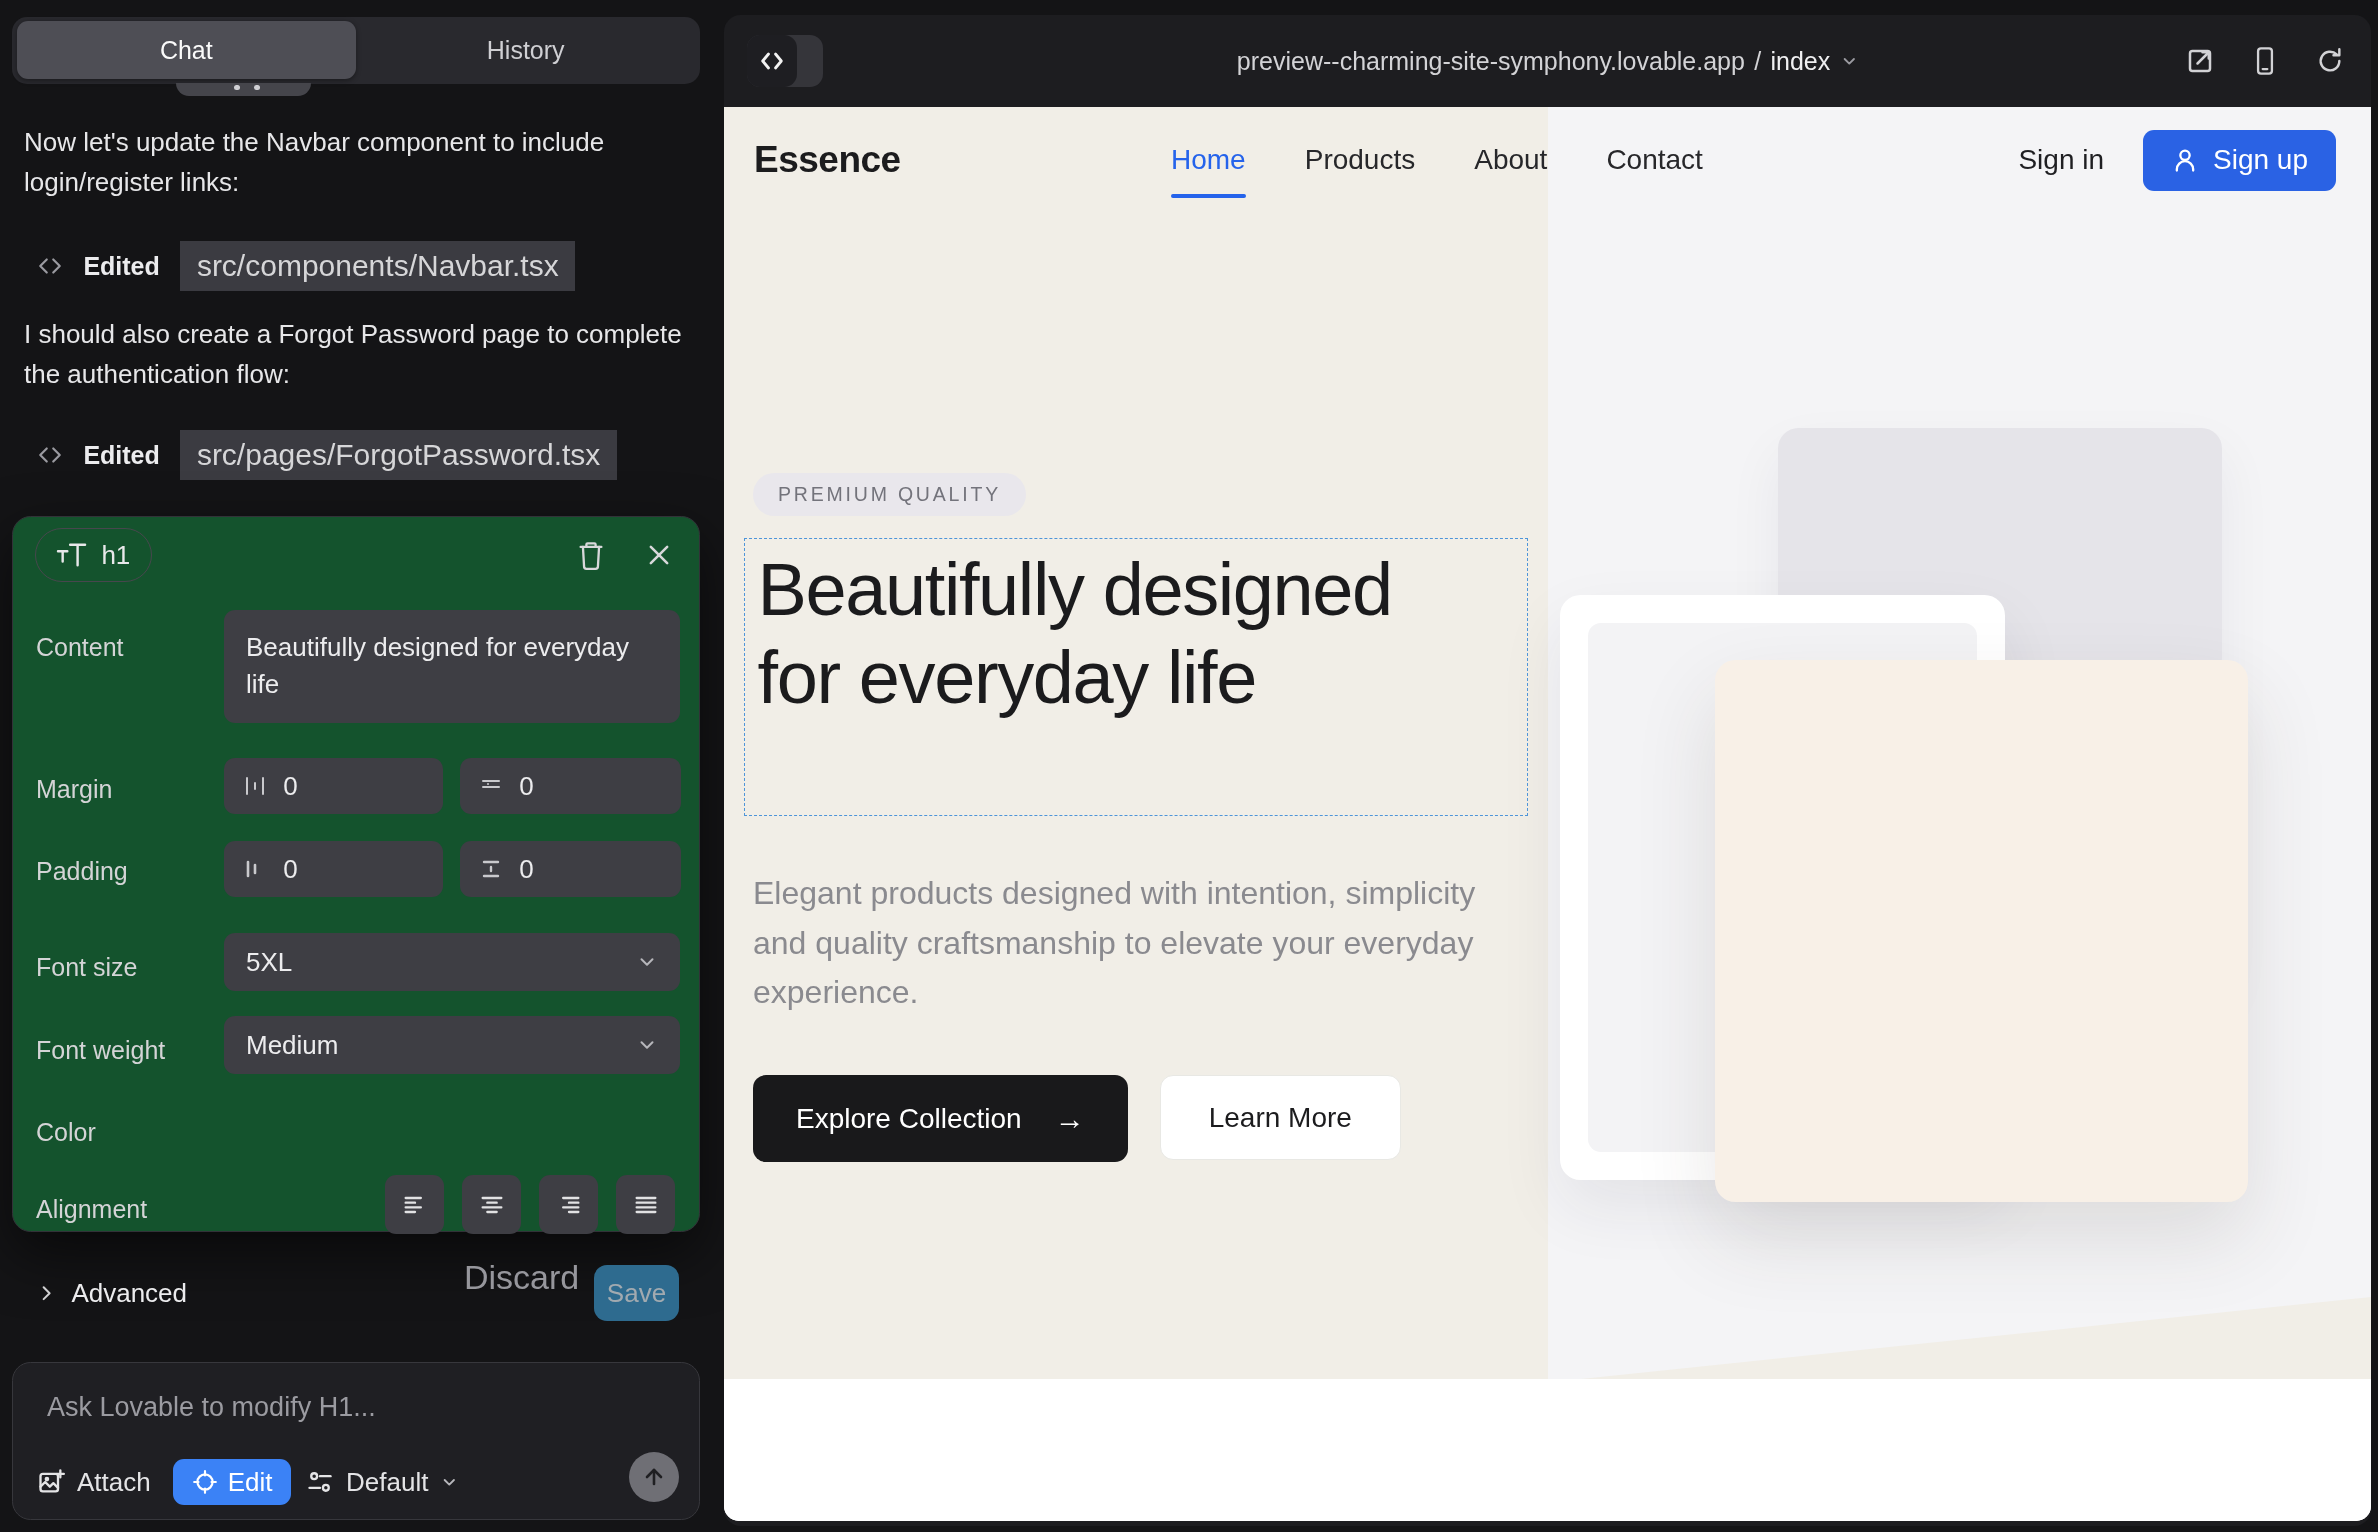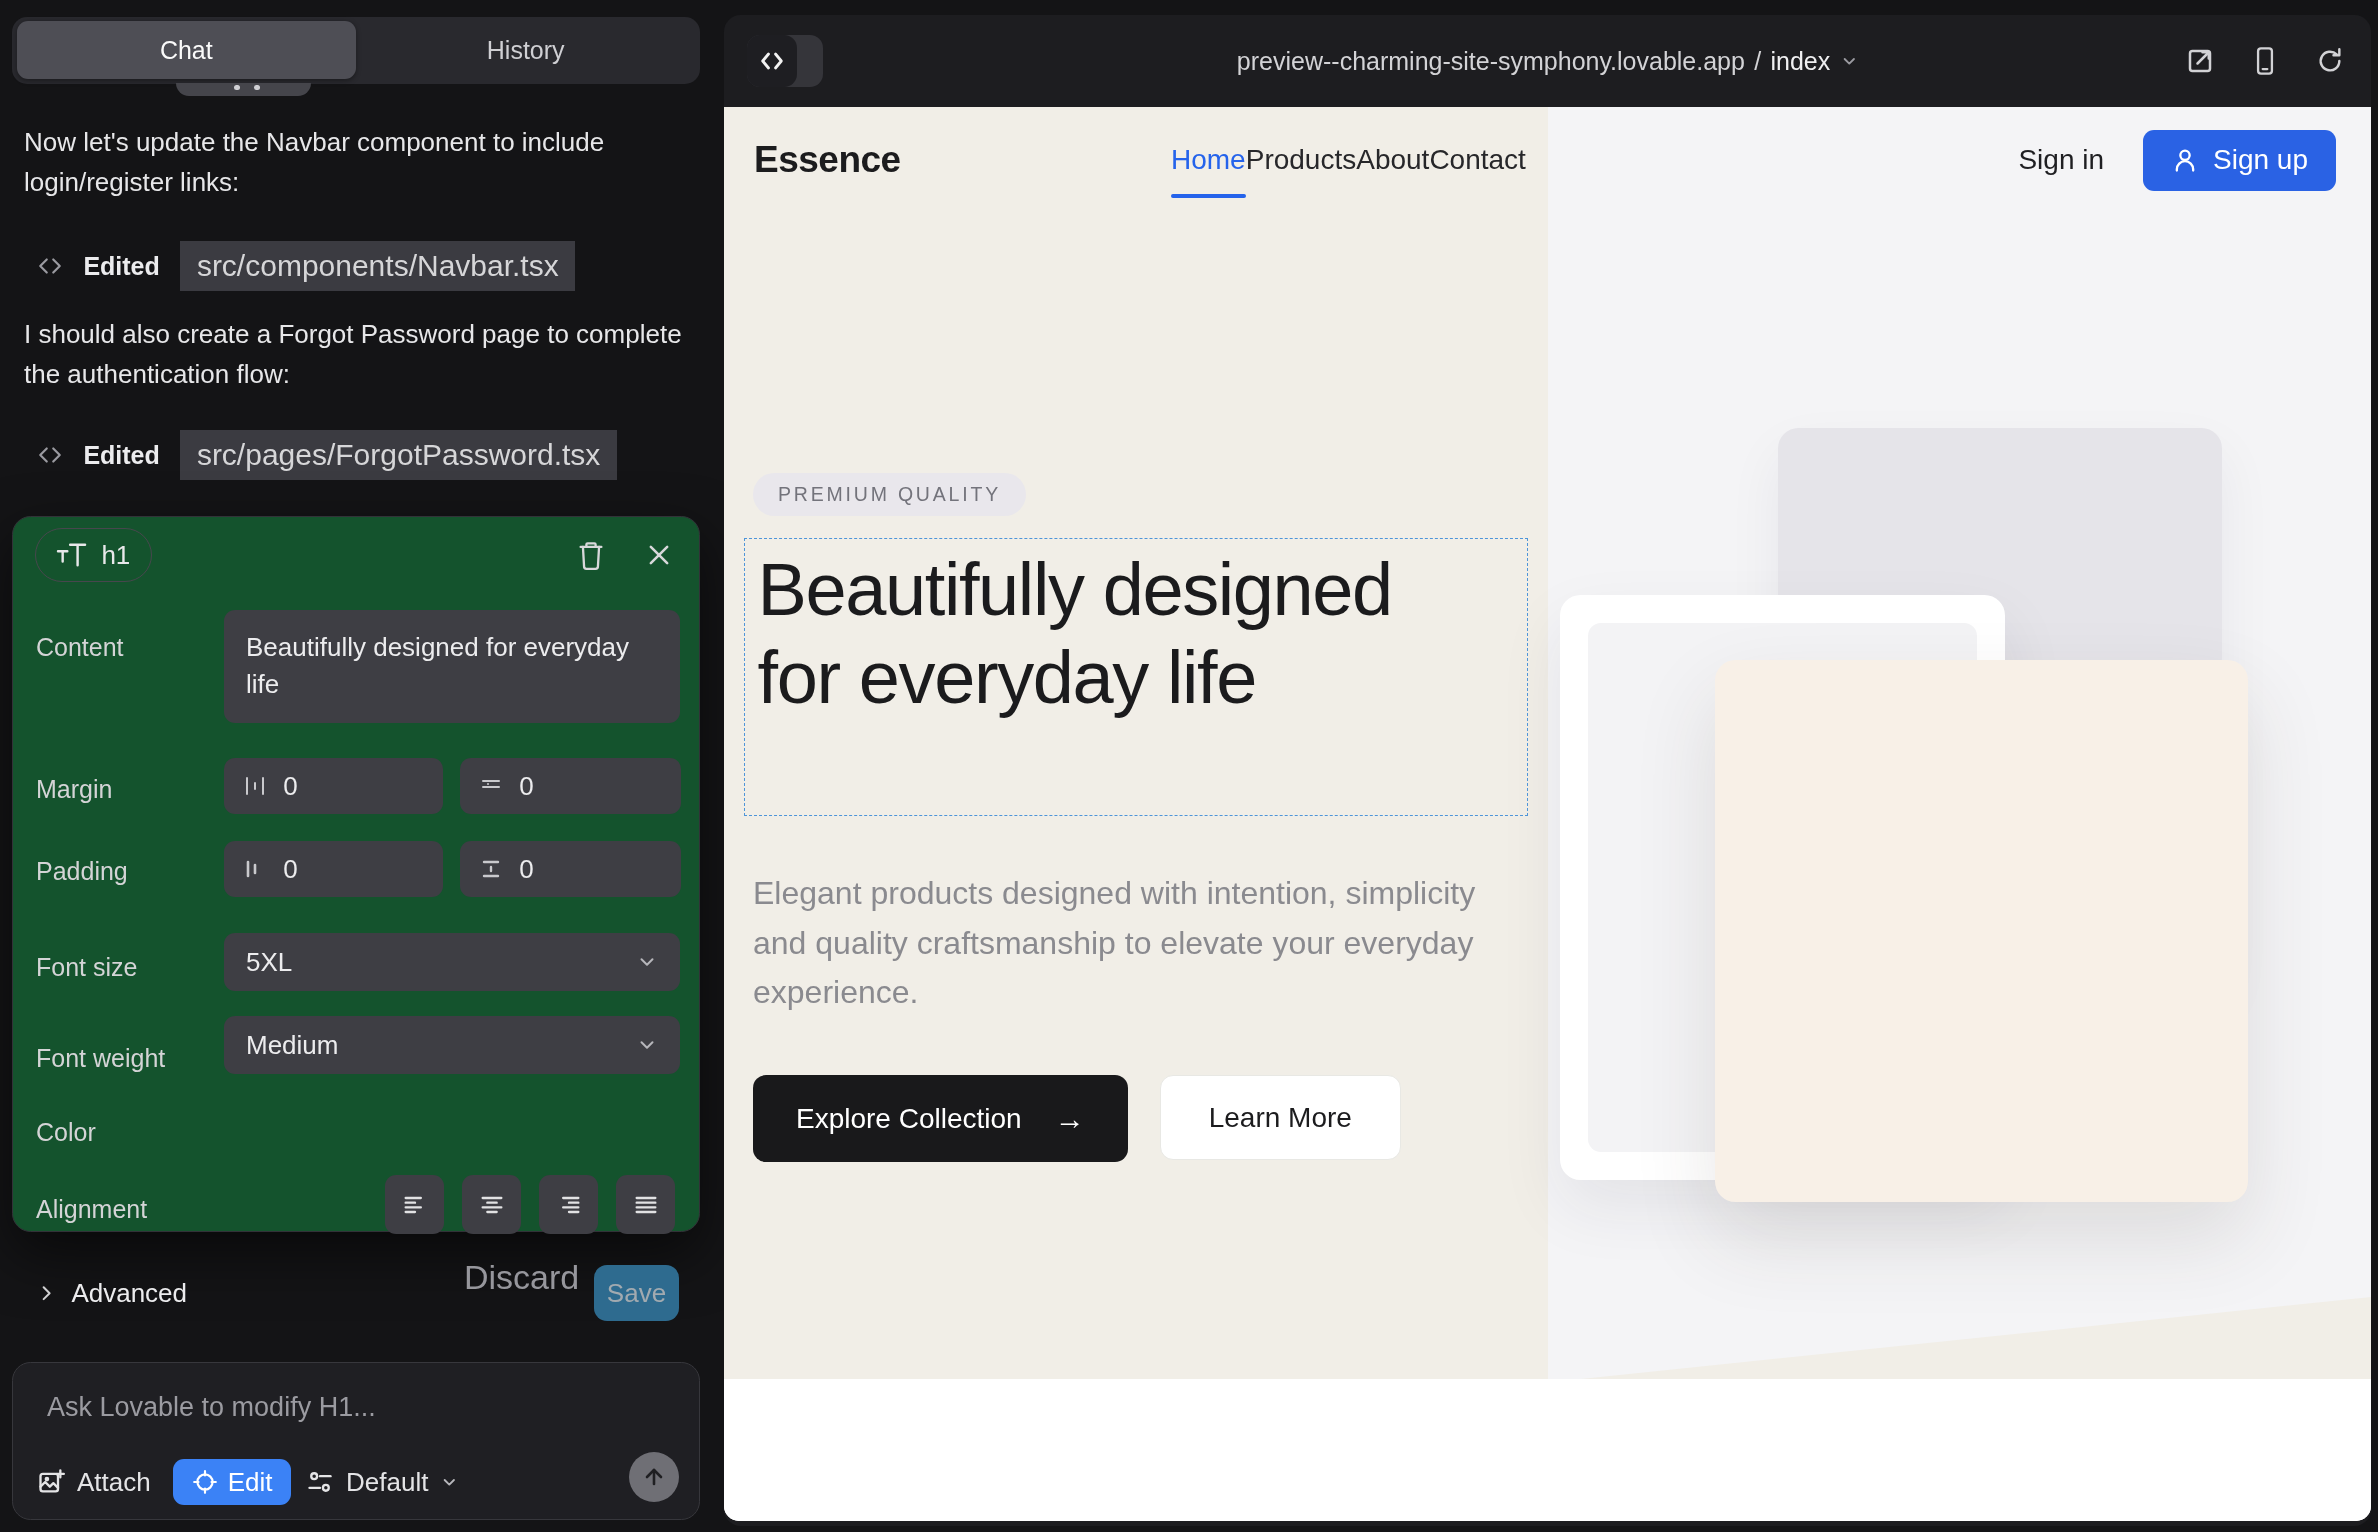--- a/index.html
+++ b/index.html
@@ -65,21 +65,21 @@
   .wedge{left:857px;bottom:0;width:790px;height:82px;background:#f1eee7;
          clip-path:polygon(0 100%,100% 0,100% 100%);}
   .card{border-radius:20.4px;}
   .card-gray{left:1054px;top:321px;width:444px;height:558px;background:#e5e4e9;box-shadow:0 24px 56px rgba(40,40,60,.06);}
   .card-white{left:836px;top:488px;width:445px;height:585px;background:#ffffff;box-shadow:0 28px 65px rgba(40,40,60,.08);}
   .card-white .inner{position:absolute;left:28px;top:28px;right:28px;bottom:28px;background:#f3f3f5;border-radius:13px;}
   .card-cream{left:991px;top:553px;width:533px;height:542px;background:#f8f0e7;box-shadow:0 37px 83px rgba(60,50,40,.12);}
 
   .pnav{left:0;top:0;width:1647px;height:106px;}
   .plogo{left:30px;top:0;height:106px;display:flex;align-items:center;font-size:37px;font-weight:700;color:#1c1c1e;letter-spacing:-0.5px;}
-  .navlinks{left:447px;top:0;height:106px;display:flex;align-items:center;}
+  .navlinks{left:447px;top:0;height:106px;display:flex;align-items:center;gap:59px;}
   .navlink{font-size:28px;color:#27272a;cursor:pointer;position:relative;}
   .navlink.active{color:#2563eb;}
   .navlink.active .ul{position:absolute;left:0;right:0;bottom:-22px;height:3.7px;background:#2563eb;border-radius:1.9px;}
   .navright{right:35px;top:0;height:106px;display:flex;align-items:center;gap:39px;}
   .signin{font-size:28px;color:#1f1f22;cursor:pointer;}
   .signup{height:61px;padding:0 28px;border-radius:11px;background:#2a62e4;color:#ffffff;font-size:28px;
           display:flex;align-items:center;gap:14px;cursor:pointer;}
 
   .badge{left:29px;top:366px;height:43px;padding:0 25px;border-radius:21.3px;background:#e9e7ec;display:flex;align-items:center;
          font-size:19.5px;letter-spacing:2.8px;color:#73737b;font-weight:500;}
@@ -217,21 +217,21 @@
       <div class="abs plabel" style="top:436px;">Font size</div>
       <div class="abs field select" style="left:211px;top:416px;width:456px;">
         <span>5XL</span>
         <span style="color:#b6b6bb;display:flex;">
           <svg width="22" height="22" viewBox="0 0 24 24" fill="none" stroke="currentColor" stroke-width="2.2" stroke-linecap="round" stroke-linejoin="round">
               <polyline points="6 9 12 15 18 9"></polyline>
             </svg>
         </span>
       </div>
 
-      <div class="abs plabel" style="top:519px;margin-top:8px;">Font weight</div>
+      <div class="abs plabel" style="top:519px;">Font weight</div>
       <div class="abs field select" style="left:211px;top:499px;width:456px;">
         <span>Medium</span>
         <span style="color:#b6b6bb;display:flex;">
           <svg width="22" height="22" viewBox="0 0 24 24" fill="none" stroke="currentColor" stroke-width="2.2" stroke-linecap="round" stroke-linejoin="round">
               <polyline points="6 9 12 15 18 9"></polyline>
             </svg>
         </span>
       </div>
 
       <div class="abs plabel" style="top:601px;">Color</div>

